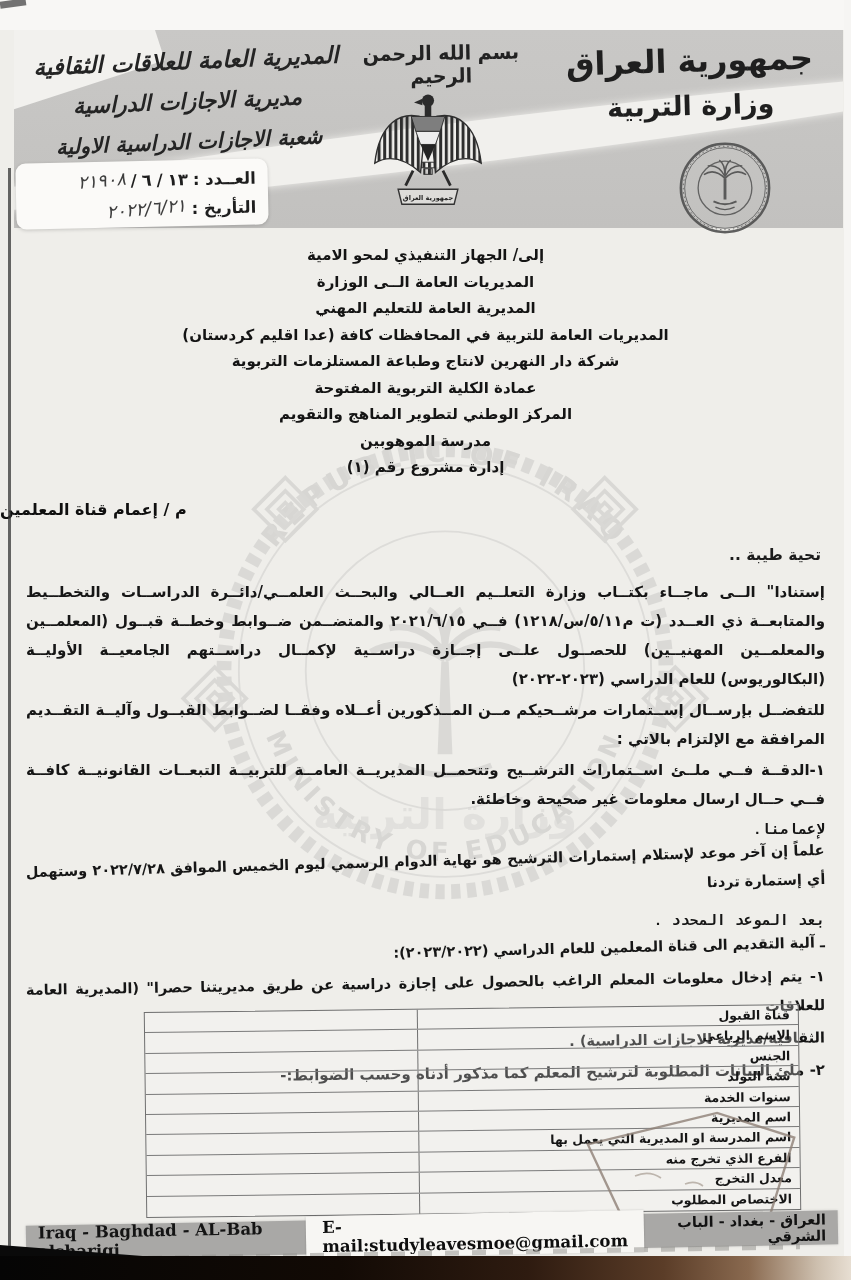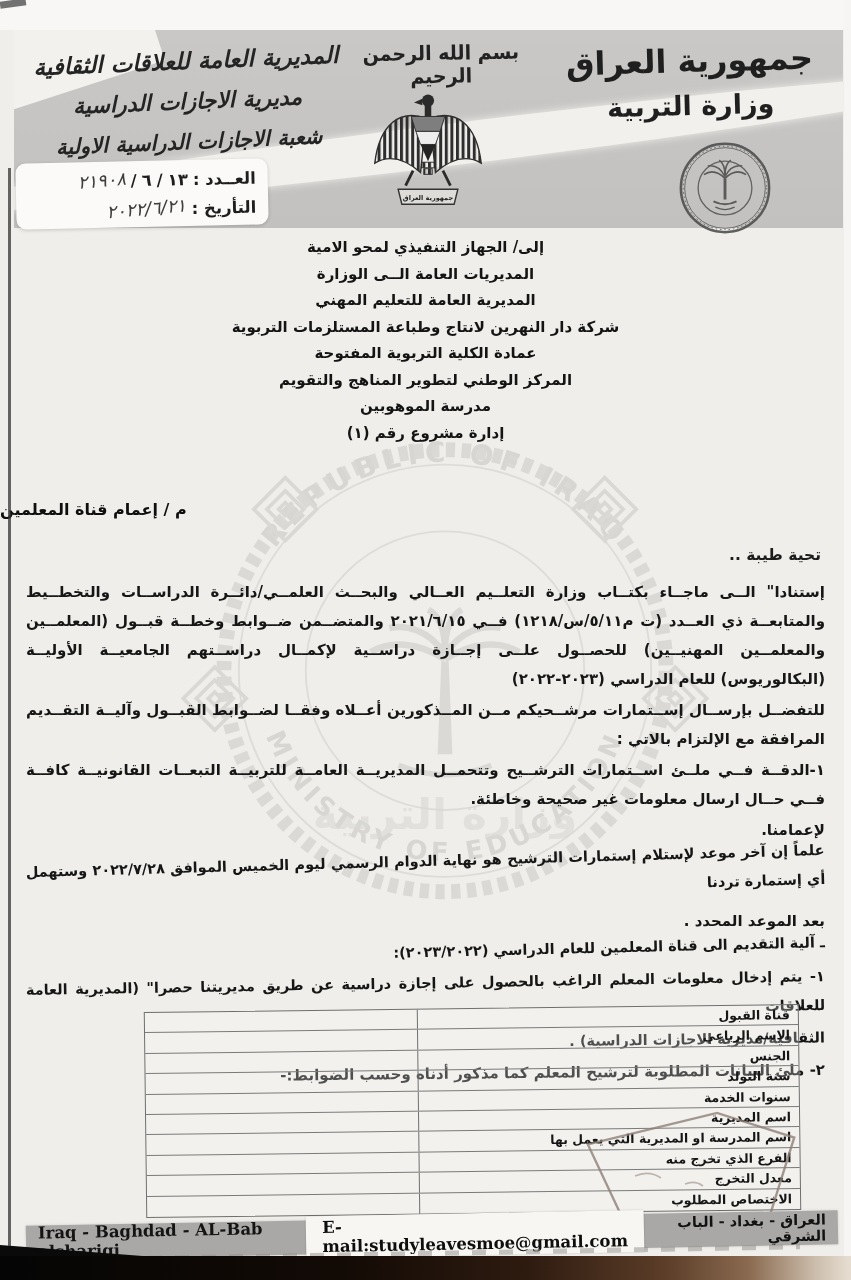--- a/index.html
+++ b/index.html
@@ -37,29 +37,29 @@
           padding:5px 12px;box-sizing:border-box;}
   .refline{display:flex;direction:rtl;align-items:baseline;gap:5px;font-size:16.5px;font-weight:800;color:#1e1e1e;line-height:28px;}
   .hand{font-weight:400;font-style:italic;color:#3e3e3e;letter-spacing:3px;font-size:18px;
         display:inline-block;transform:rotate(-4deg);}
   .ltr{direction:ltr;unicode-bidi:isolate;}
 
   
   .watermark{position:absolute;left:150px;top:420px;width:590px;height:520px;opacity:.24;pointer-events:none;}
 
   
-  .recipients{position:absolute;top:234px;left:0;right:0;text-align:center;font-weight:700;font-size:15px;color:#141414;}
+  .recipients{position:absolute;top:242px;left:0;right:0;text-align:center;font-weight:700;font-size:15px;color:#141414;}
   .r-line{line-height:26.5px;}
   .subject{position:absolute;top:500px;left:0;right:0;text-align:left;font-size:16px;font-weight:800;color:#0f0f0f;}
   .greeting{position:absolute;top:546px;right:30px;font-size:15.5px;font-weight:800;margin-left:20px;}
   .bodytext{position:absolute;top:578px;right:26px;left:26px;font-size:15px;font-weight:700;
             color:#161616;text-align:justify;line-height:29px;text-align-last:right;}
   .bodytext .blk{margin:0 0 2px 0;}
   .note{transform:rotate(-1.6deg);font-size:14.5px;margin-top:4px;}
-  .note2{text-align:center;}
+  .note2{text-align:center;font-family:Liberation Mono, monospace;}
   .mech{transform:rotate(-1.4deg);margin-right:14px;font-size:14.5px;}
   .m1a{transform:rotate(-1deg);margin-right:38px;font-size:14.5px;}
   .m1b{transform:rotate(-0.8deg);margin-right:62px;font-size:14.5px;}
   .m2{transform:rotate(-0.6deg);margin-right:38px;font-size:15px;}
 
   
   .dtable{position:absolute;top:1008px;left:145px;width:655px;height:206px;border:1.4px solid #6f6f6f;
           transform:rotate(-0.7deg);background:rgba(253,253,251,.25);box-sizing:border-box;}
   .trow{height:10%;border-bottom:1px solid #7a7a7a;display:flex;direction:rtl;box-sizing:border-box;}
   .trow:last-child{border-bottom:none;}
@@ -196,20 +196,21 @@
           <rect x="-5" y="-5" width="10" height="10"></rect>
         </g>
     </g>
     <text x="300" y="440" text-anchor="middle" font-size="46" font-weight="bold" fill="#929292" opacity="0.6">وزارة التربية</text>
   </svg>
 
   <div class="recipients">
     <div class="r-line">إلى/ الجهاز التنفيذي لمحو الامية</div>
     <div class="r-line">المديريات العامة الــى الوزارة</div>
     <div class="r-line">المديرية العامة للتعليم المهني</div>
+    <div class="r-line">المديريات العامة للتربية في المحافظات كافة (عدا اقليم كردستان)</div>
     <div class="r-line">شركة دار النهرين لانتاج وطباعة المستلزمات التربوية</div>
     <div class="r-line">عمادة الكلية التربوية المفتوحة</div>
     <div class="r-line">المركز الوطني لتطوير المناهج والتقويم</div>
     <div class="r-line">مدرسة الموهوبين</div>
     <div class="r-line">إدارة مشروع رقم (١)</div>
   </div>
 
   <div class="subject">م / إعمام قناة المعلمين</div>
   <div class="greeting">تحية طيبة ..</div>
 

